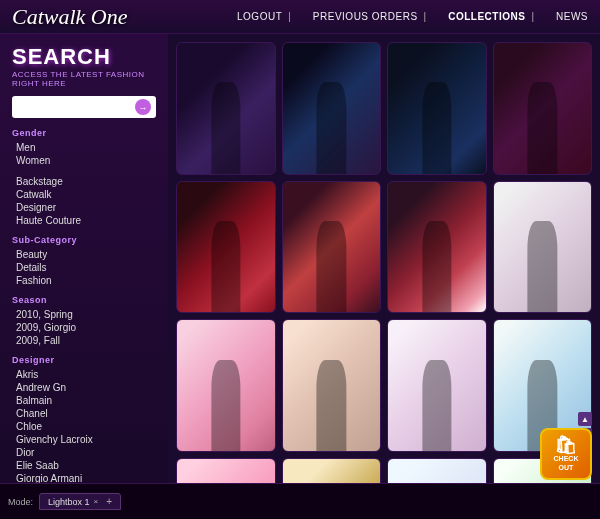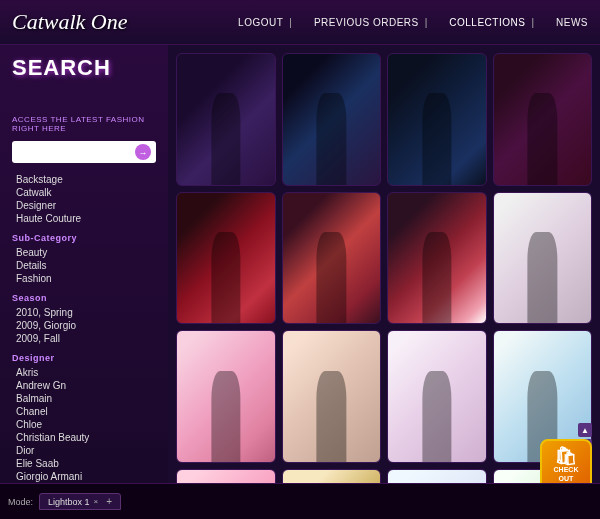--- a/index.html
+++ b/index.html
@@ -8,21 +8,21 @@
       height: 519px;
       background: #1a0a2e;
       font-family: Arial, sans-serif;
       overflow: hidden;
       color: #fff;
     }
 
     
     .header {
       background: linear-gradient(180deg, #2d0a3e 0%, #1a0a2e 100%);
-      height: 45px;
+      height: 34px;
       display: flex;
       align-items: center;
       justify-content: space-between;
       padding: 0 12px;
       border-bottom: 1px solid #3a1050;
     }
     .logo {
       font-size: 22px;
       color: #fff;
       font-style: italic;
@@ -40,21 +40,21 @@
       color: #aaa;
     }
     .nav-links a {
       color: #eee;
       text-decoration: none;
       font-size: 10px;
       letter-spacing: 0.5px;
       text-transform: uppercase;
       padding-left: 16px;
     }
-    .nav-links a.active { color: #fff; font-weight: normal; }
+    .nav-links a.active { color: #fff; font-weight: bold; }
 
     
     .main {
       display: flex;
       height: 474px;
     }
 
     
     .sidebar {
       width: 168px;
@@ -69,21 +69,20 @@
       color: #fff;
       letter-spacing: 1px;
       text-shadow: 1px 1px 5px #a030c0;
     }
     .search-sub {
       font-size: 8px;
       color: #cc88ff;
       margin-bottom: 8px;
       letter-spacing: 0.5px;
       text-transform: uppercase;
-      margin-top: 34px;
     }
     .search-box {
       display: flex;
       align-items: center;
       background: #fff;
       border-radius: 3px;
       padding: 3px 5px;
       margin-bottom: 10px;
     }
     .search-box input {
@@ -288,20 +287,25 @@
 <div class="main">
 
   <div class="sidebar">
     <div class="search-title">SEARCH</div>
     <div class="search-sub">ACCESS THE LATEST FASHION RIGHT HERE</div>
     <div class="search-box">
       <input type="text" placeholder="" style="">
       <div class="search-icon"></div>
     </div>
 
+    <div class="filter-section">
+      <div class="filter-title">Gender</div>
+      <div class="filter-item">Men</div>
+      <div class="filter-item">Women</div>
+    </div>
 
     <div class="filter-section">
       <div class="filter-item">Backstage</div>
       <div class="filter-item">Catwalk</div>
       <div class="filter-item">Designer</div>
       <div class="filter-item">Haute Couture</div>
     </div>
 
     <div class="filter-section">
       <div class="filter-title">Sub-Category</div>
@@ -317,21 +321,21 @@
       <div class="filter-item">2009, Fall</div>
     </div>
 
     <div class="filter-section">
       <div class="filter-title">Designer</div>
       <div class="filter-item">Akris</div>
       <div class="filter-item">Andrew Gn</div>
       <div class="filter-item">Balmain</div>
       <div class="filter-item">Chanel</div>
       <div class="filter-item">Chloe</div>
-      <div class="filter-item">Christian Beauty</div>
+      <div class="filter-item">Givenchy Lacroix</div>
       <div class="filter-item">Dior</div>
       <div class="filter-item">Elie Saab</div>
       <div class="filter-item">Giorgio Armani</div>
       <div class="filter-item">Givenchy</div>
 
     </div>
   </div>
 
   <div class="content" style="position:relative;">
     <div class="image-grid">

